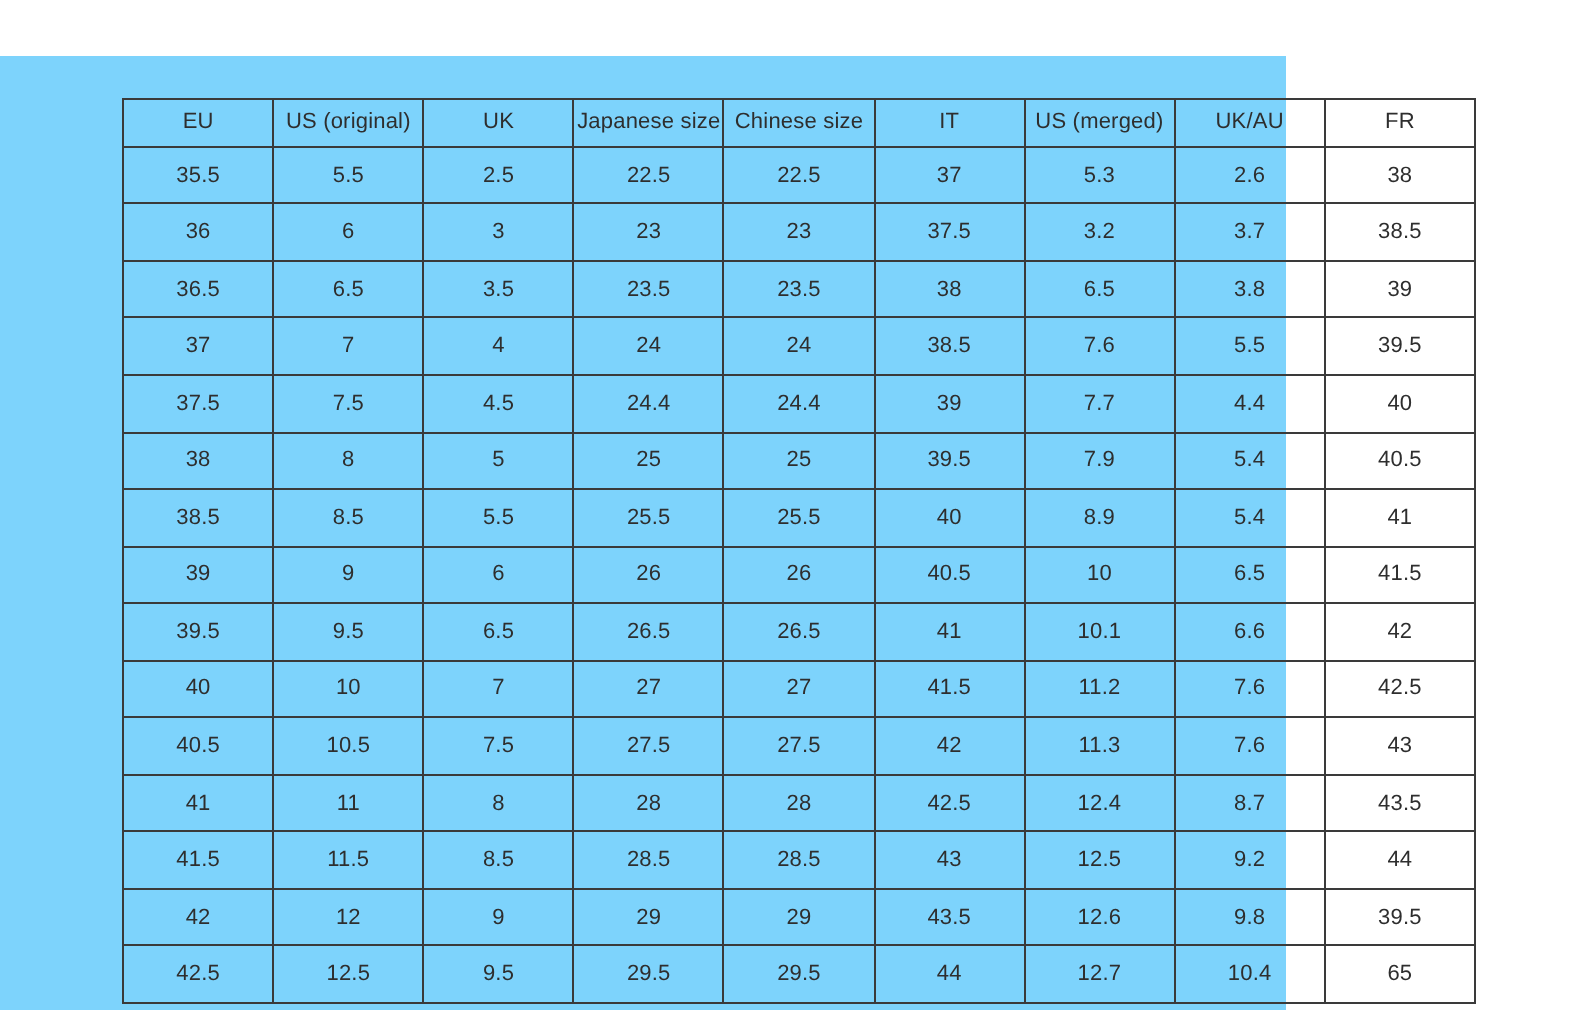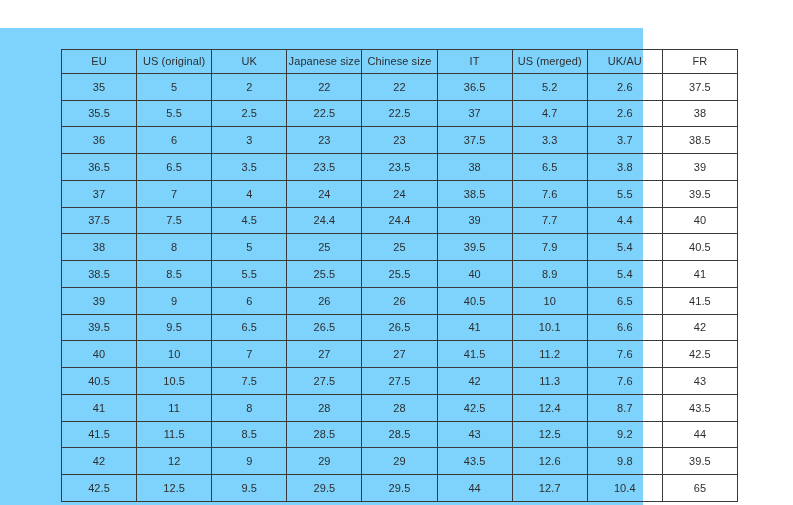--- a/index.html
+++ b/index.html
@@ -55,49 +55,38 @@
           <th>Japanese size</th>
           <th>Chinese size</th>
           <th>IT</th>
           <th>US (merged)</th>
           <th>UK/AU</th>
           <th>FR</th>
         </tr>
     </thead>
     <tbody id="table-body">
         <tr>
-          <td>35</td>
-          <td>5</td>
-          <td>2</td>
-          <td>22</td>
-          <td>22</td>
-          <td>36.5</td>
-          <td>5.2</td>
-          <td>2.6</td>
-          <td>37.5</td>
-        </tr>
-        <tr>
           <td>35.5</td>
           <td>5.5</td>
           <td>2.5</td>
           <td>22.5</td>
           <td>22.5</td>
           <td>37</td>
-          <td>4.7</td>
+          <td>5.3</td>
           <td>2.6</td>
           <td>38</td>
         </tr>
         <tr>
           <td>36</td>
           <td>6</td>
           <td>3</td>
           <td>23</td>
           <td>23</td>
           <td>37.5</td>
-          <td>3.3</td>
+          <td>3.2</td>
           <td>3.7</td>
           <td>38.5</td>
         </tr>
         <tr>
           <td>36.5</td>
           <td>6.5</td>
           <td>3.5</td>
           <td>23.5</td>
           <td>23.5</td>
           <td>38</td>

